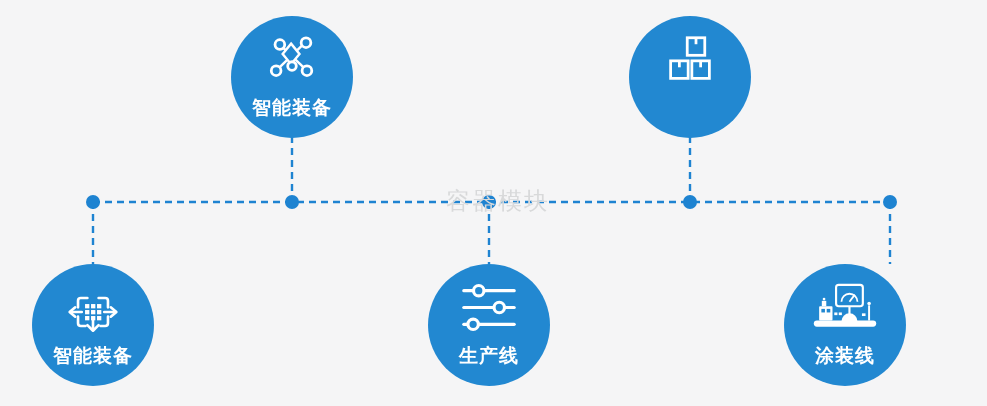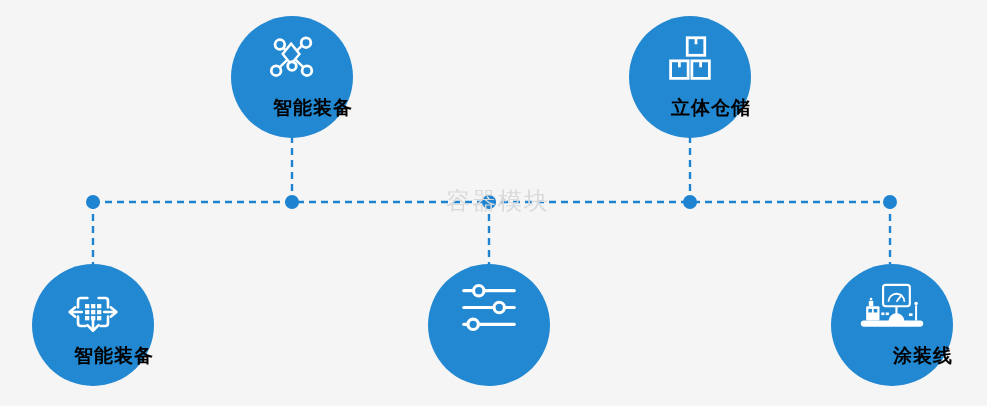--- a/index.html
+++ b/index.html
@@ -34,32 +34,32 @@
     position:absolute;
     left:50%;top:19px;
     transform:translateX(-50%);
     display:block;
     line-height:0;
   }
   .node .label{
     position:absolute;
     left:0;top:79px;
     width:100%;
-    text-align:right;
-    color:#000000;
+    text-align:center;
+    color:#ffffff;
     font-size:19px;
     font-weight:700;
     letter-spacing:1px;
     white-space:nowrap;
   }
   .node-1{left:231px;top:16px;}
   .node-2{left:629px;top:16px;}
   .node-3{left:32px;top:264px;}
   .node-4{left:428px;top:264px;}
-  .node-5{left:831px;top:264px;}
+  .node-5{left:784px;top:264px;}
 </style>
 </head>
 <body>
 
 <div class="stage">
 
   <svg class="connectors" width="987" height="406" viewBox="0 0 987 406">
     <g fill="none" stroke="#1e83d1" stroke-width="2.4" stroke-dasharray="7 5">
       <path d="M93 202 H890"></path>
       <path d="M292 136 V202"></path>
@@ -105,21 +105,20 @@
         <g fill="none" stroke="#ffffff" stroke-width="3">
           <rect x="25" y="3" width="19" height="19"></rect>
           <line x1="34.5" y1="3" x2="34.5" y2="10"></line>
           <rect x="7" y="28" width="19" height="19"></rect>
           <line x1="16.5" y1="28" x2="16.5" y2="35"></line>
           <rect x="30" y="28" width="19" height="19"></rect>
           <line x1="39.5" y1="28" x2="39.5" y2="35"></line>
         </g>
       </svg>
     </span>
-    <span class="label">立体仓储</span>
   </div>
 
   <div class="node node-3">
     <span class="icon">
       <svg width="60" height="58" viewBox="0 0 64 62">
         <g fill="none" stroke="#ffffff" stroke-width="2.8" stroke-linecap="round" stroke-linejoin="round">
           <path d="M16 26 V19 Q16 16 19 16 H26"></path>
           <path d="M38 16 H45 Q48 16 48 19 V26"></path>
           <path d="M16 36 V43 Q16 46 19 46 H24"></path>
           <path d="M48 36 V43 Q48 46 45 46 H40"></path>
@@ -154,20 +153,21 @@
           <line x1="3" y1="26" x2="57" y2="26"></line>
           <line x1="3" y1="44" x2="57" y2="44"></line>
         </g>
         <g fill="#2288d1" stroke="#ffffff" stroke-width="3.4">
           <circle cx="19" cy="8" r="5.6"></circle>
           <circle cx="41" cy="26" r="5.6"></circle>
           <circle cx="13" cy="44" r="5.6"></circle>
         </g>
       </svg>
     </span>
+    <span class="label">生产线</span>
   </div>
 
   <div class="node node-5">
     <span class="icon">
       <svg width="66" height="50" viewBox="0 0 74 56">
         <rect x="27" y="2" width="30" height="24" rx="3" fill="none" stroke="#ffffff" stroke-width="2.4"></rect>
         <path d="M33 21 A9 9 0 0 1 51 21" fill="none" stroke="#ffffff" stroke-width="2"></path>
         <line x1="42" y1="21" x2="48" y2="13" stroke="#ffffff" stroke-width="2"></line>
         <line x1="42" y1="26" x2="42" y2="36" stroke="#ffffff" stroke-width="2.4"></line>
         <path d="M33 43 A9 9 0 0 1 51 43 Z" fill="#ffffff"></path>

